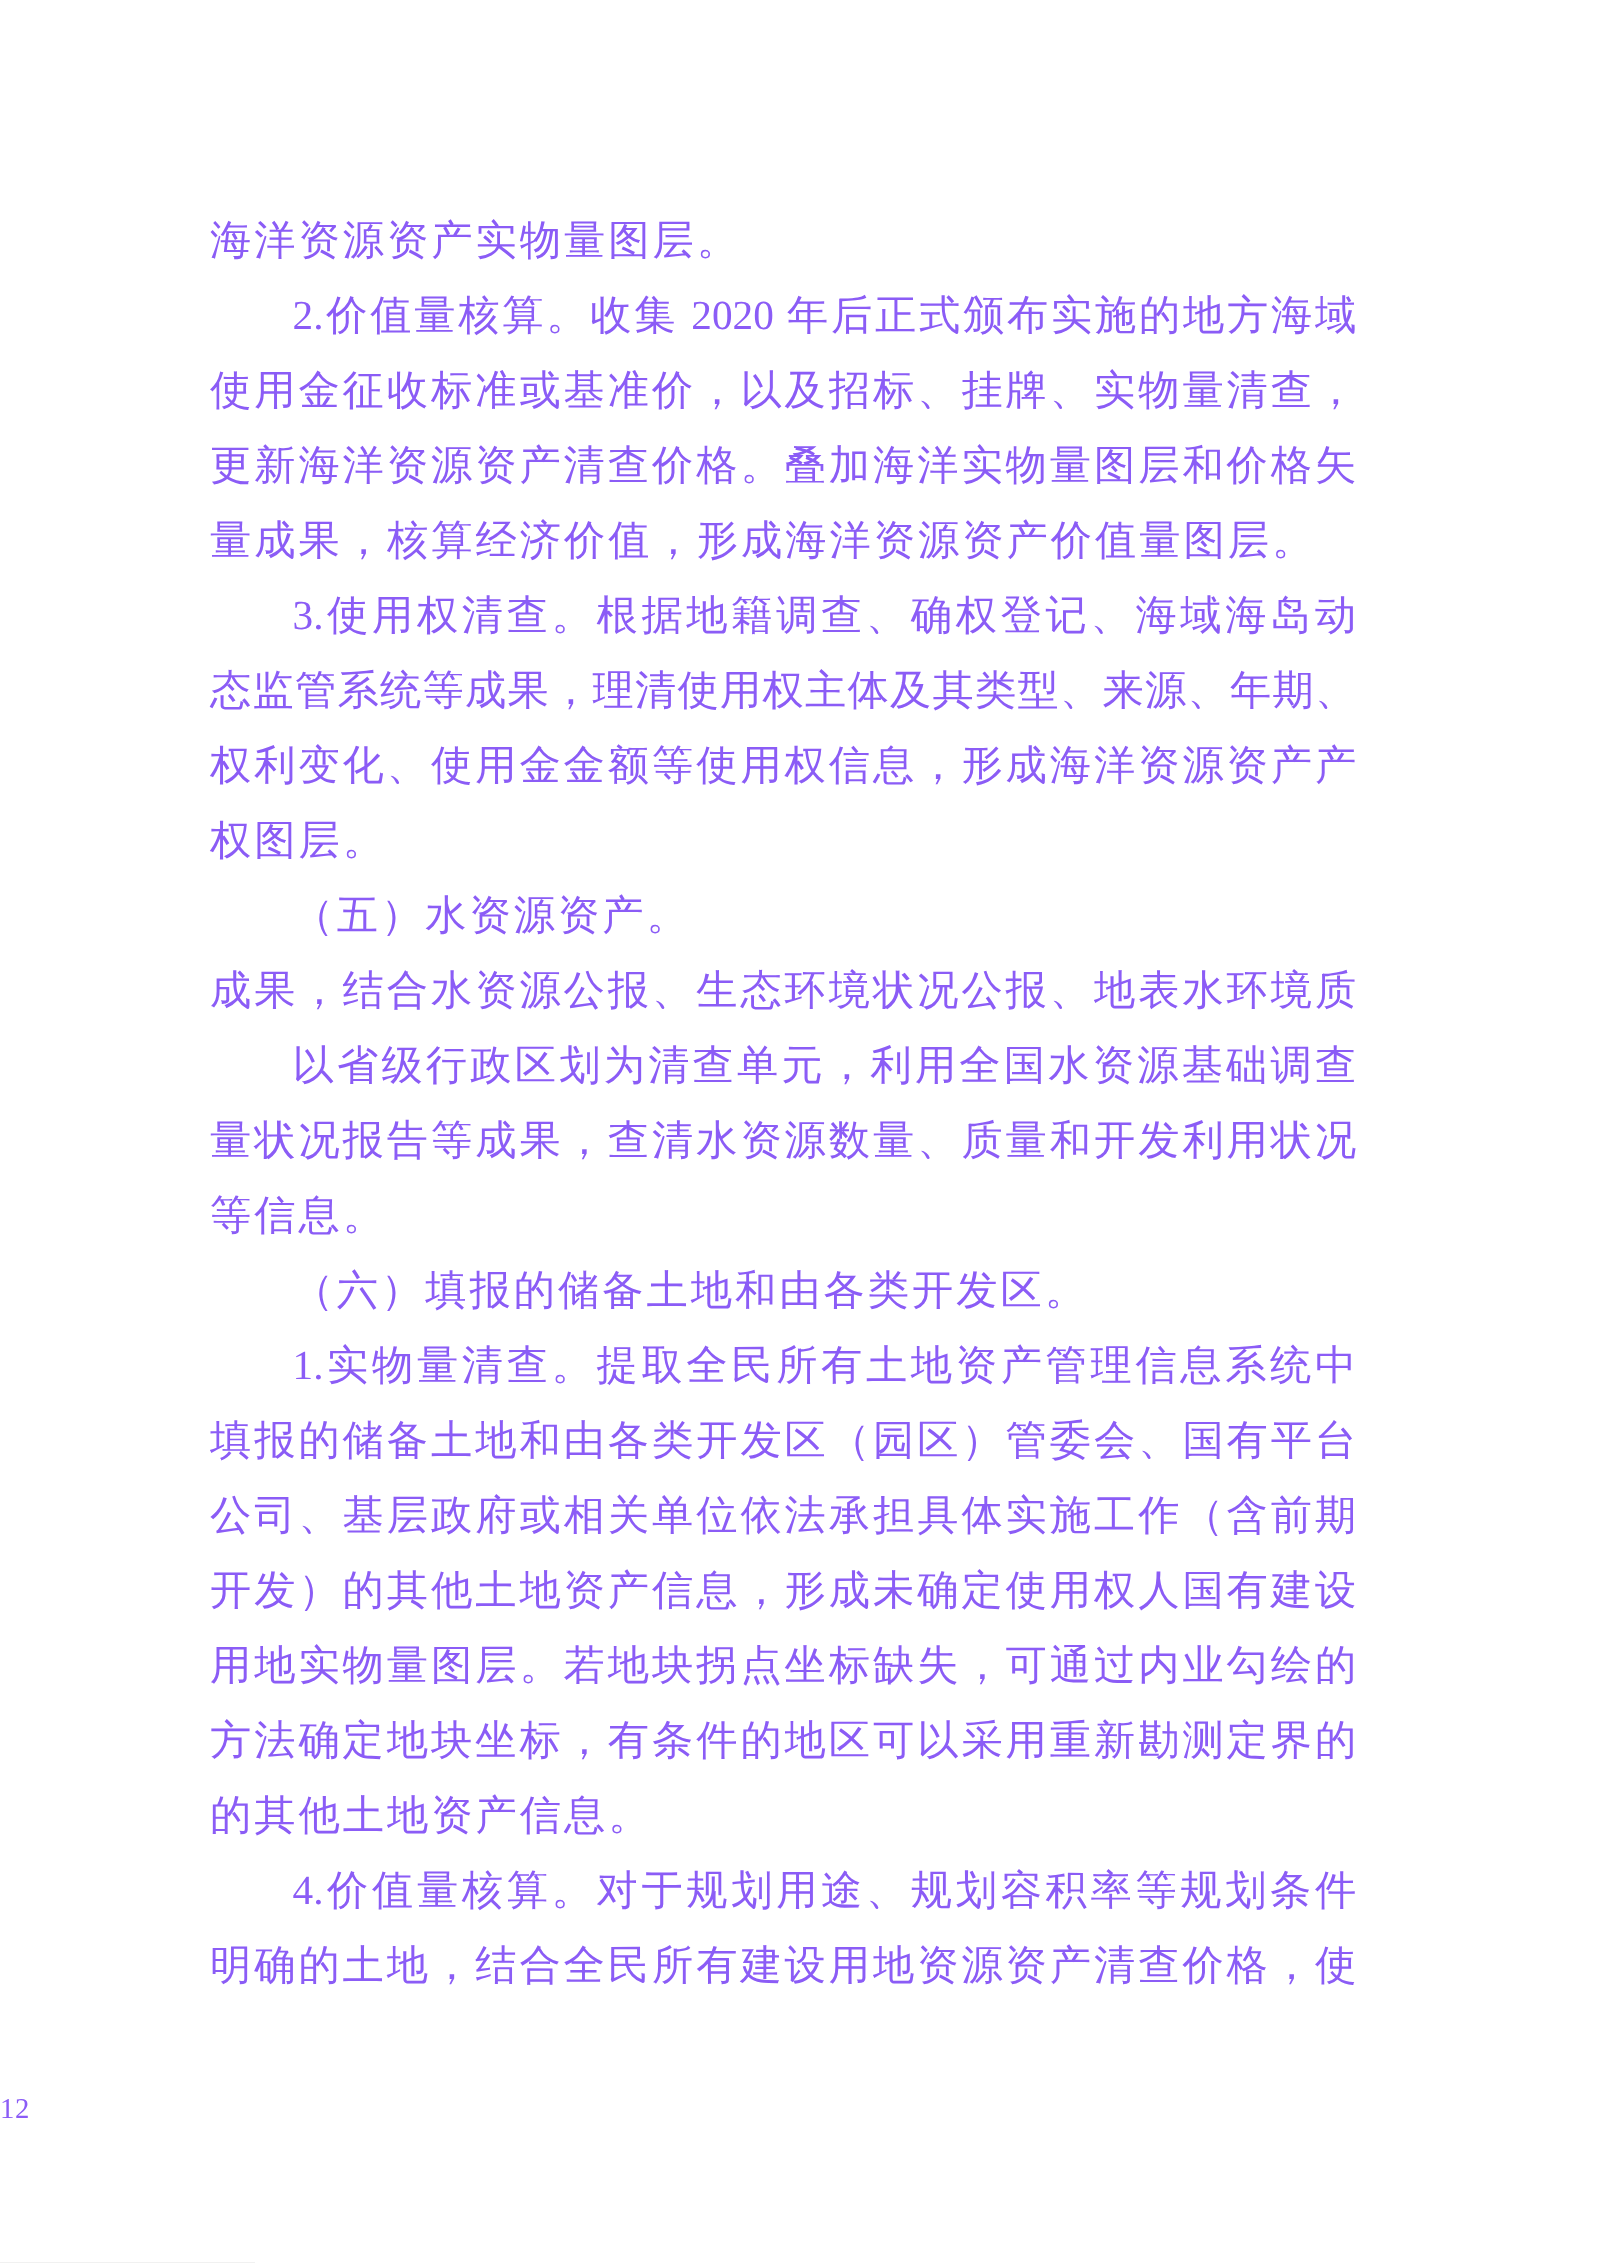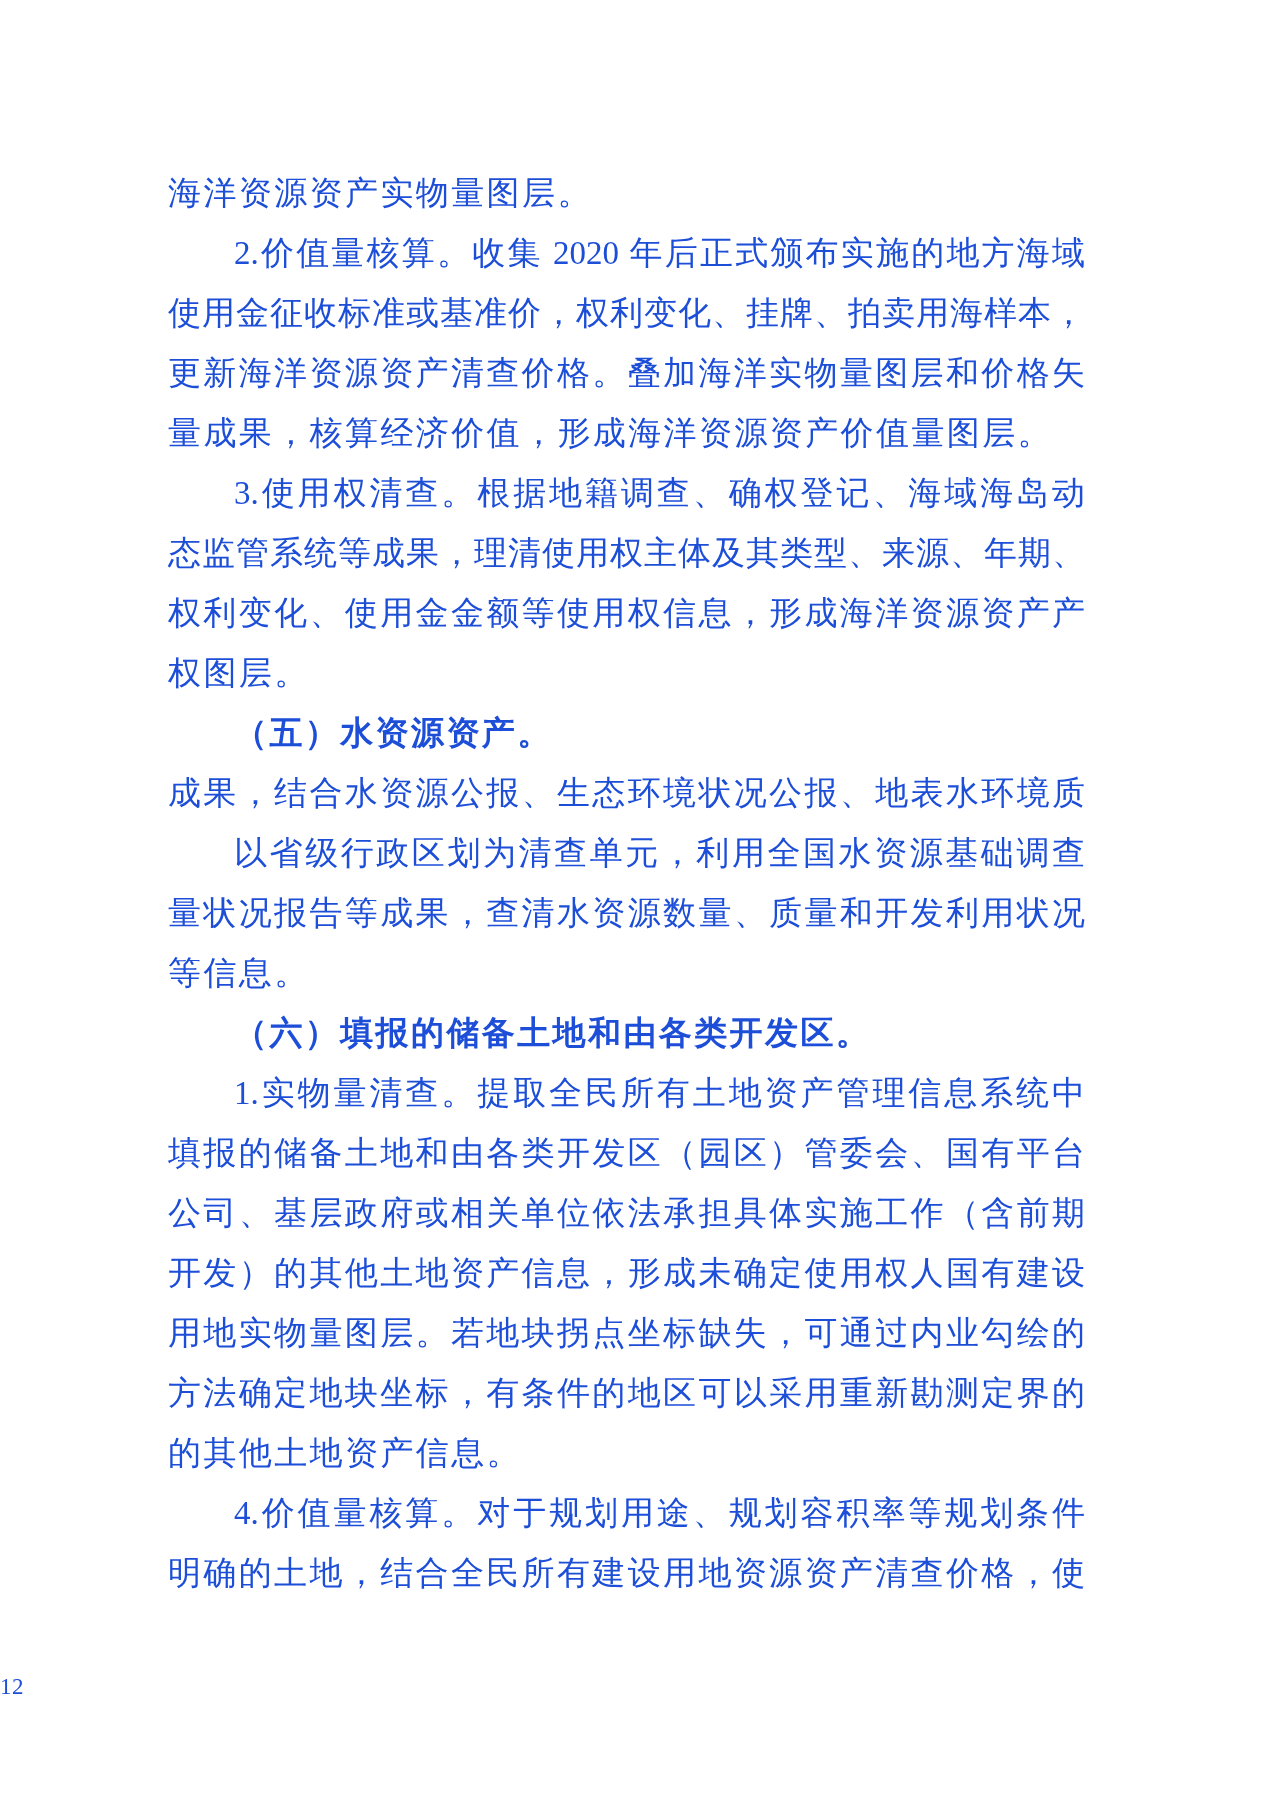--- a/index.html
+++ b/index.html
@@ -5,21 +5,21 @@
   * { margin: 0; padding: 0; box-sizing: border-box; }
   html, body { background: #e8e8e8; }
   .page {
     position: relative;
     width: 1280px;
     height: 1810px;
     background: #ffffff;
     margin: 0 auto;
     overflow: hidden;
     font-family: "Liberation Serif", "DejaVu Serif", serif;
-    color: #1d4ed8;
+    color: #8b5cf6;
   }
   .content {
     position: absolute;
     left: 168px;
     top: 163px;
     width: 917px;
   }
   .line {
     height: 60px;
     line-height: 60px;
@@ -32,41 +32,41 @@
     letter-spacing: 0;
     white-space: normal;
     text-align: justify;
     text-align-last: justify;
     text-justify: auto;
   }
   .line.indent {
     text-indent: 2em;
   }
   .line.heading {
-    font-weight: bold;
+    font-weight: normal;
   }
   .page-number {
     position: absolute;
     top: 1672px;
     left: 0;
     width: 100%;
     text-align: left;
     font-size: 23px;
     line-height: 30px;
     letter-spacing: 0.5px;
   }
 </style>
 </head>
 <body>
 
 <div class="page">
   <div class="content" id="document-body">
       <div class="line">海洋资源资产实物量图层。</div>
       <div class="line indent justify">2.价值量核算。收集 2020 年后正式颁布实施的地方海域</div>
-      <div class="line justify">使用金征收标准或基准价，权利变化、挂牌、拍卖用海样本，</div>
+      <div class="line justify">使用金征收标准或基准价，以及招标、挂牌、实物量清查，</div>
       <div class="line justify">更新海洋资源资产清查价格。叠加海洋实物量图层和价格矢</div>
       <div class="line">量成果，核算经济价值，形成海洋资源资产价值量图层。</div>
       <div class="line indent justify">3.使用权清查。根据地籍调查、确权登记、海域海岛动</div>
       <div class="line justify">态监管系统等成果，理清使用权主体及其类型、来源、年期、</div>
       <div class="line justify">权利变化、使用金金额等使用权信息，形成海洋资源资产产</div>
       <div class="line">权图层。</div>
       <div class="line heading indent">（五）水资源资产。</div>
       <div class="line justify">成果，结合水资源公报、生态环境状况公报、地表水环境质</div>
       <div class="line indent justify">以省级行政区划为清查单元，利用全国水资源基础调查</div>
       <div class="line justify">量状况报告等成果，查清水资源数量、质量和开发利用状况</div>

